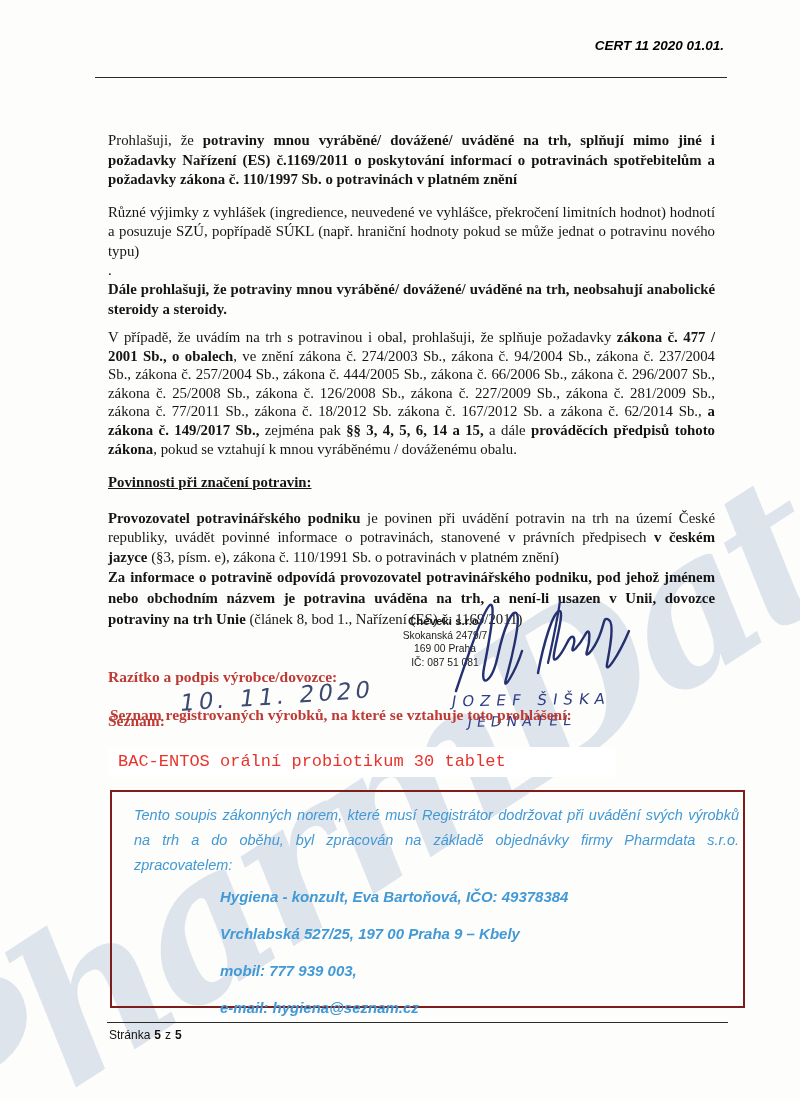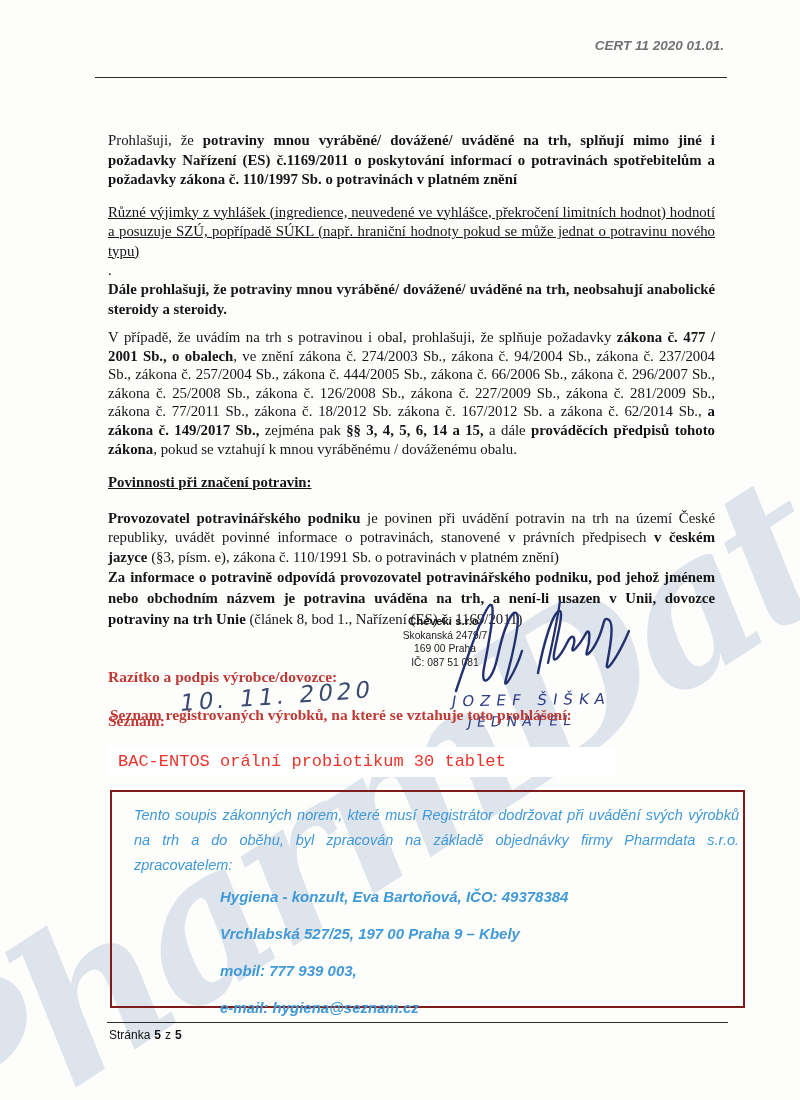--- a/index.html
+++ b/index.html
@@ -14,27 +14,27 @@
     transform:rotate(-33deg);transform-origin:0 0;
     font-family:"DejaVu Serif", serif;font-style:italic;font-weight:bold;
     font-size:200px;letter-spacing:-10px;white-space:nowrap;
     color:#aebcd4;opacity:0.38;user-select:none;
   }
   .layer{position:relative;z-index:1;}
   
   .doc-code{
     position:absolute;top:38px;right:76px;
     font-family:"Liberation Sans", sans-serif;
-    font-weight:bold;font-style:italic;font-size:13.5px;color:#737373;
+    font-weight:bold;font-style:italic;font-size:13.5px;color:#000000;
   }
   .header-rule{position:absolute;top:77px;left:95px;width:632px;border-top:1.6px solid #2a2a2a;}
   
   .text-block{position:absolute;top:131px;left:108px;width:607px;font-size:14.8px;line-height:19.5px;text-align:justify;}
   .text-block p{margin:0;}
-  .p2{margin-top:13px !important;text-decoration:underline;}
+  .p2{margin-top:13px !important;}
   .dot-line{line-height:19px;}
   .p4{margin-top:9px !important;line-height:18.6px !important;}
   .sec-heading{margin-top:15px !important;font-weight:bold;}
   .sec-heading span{text-decoration:underline;}
   .p5{margin-top:16px !important;}
   .p6{line-height:21px !important;}
   .b{font-weight:bold;}
   
   .stamp-cluster{position:absolute;top:615px;left:108px;width:620px;height:140px;}
   .red-label{color:#bf3a35;font-weight:bold;font-size:15.5px;font-family:"Liberation Serif", serif;margin-top:16px;}

